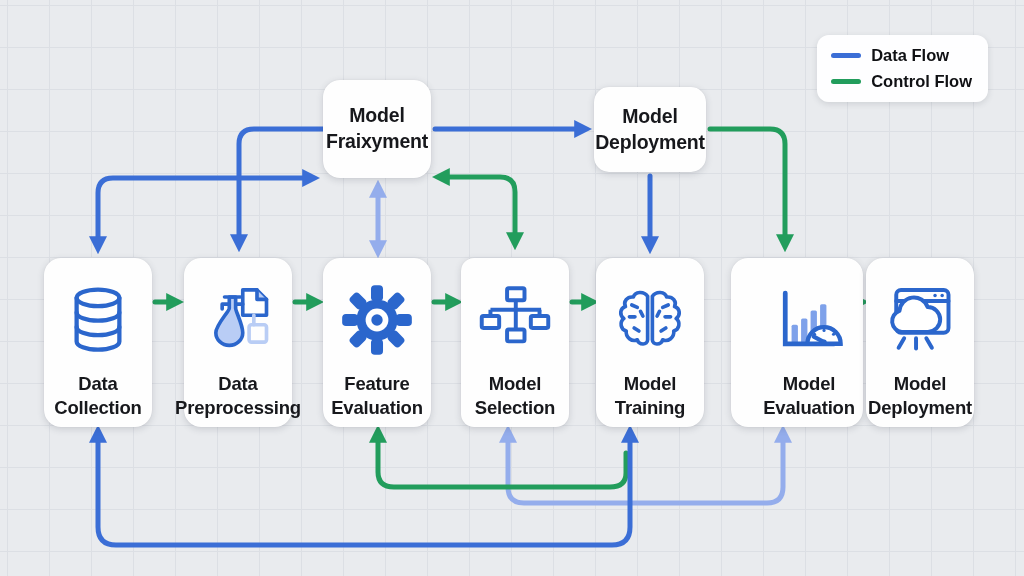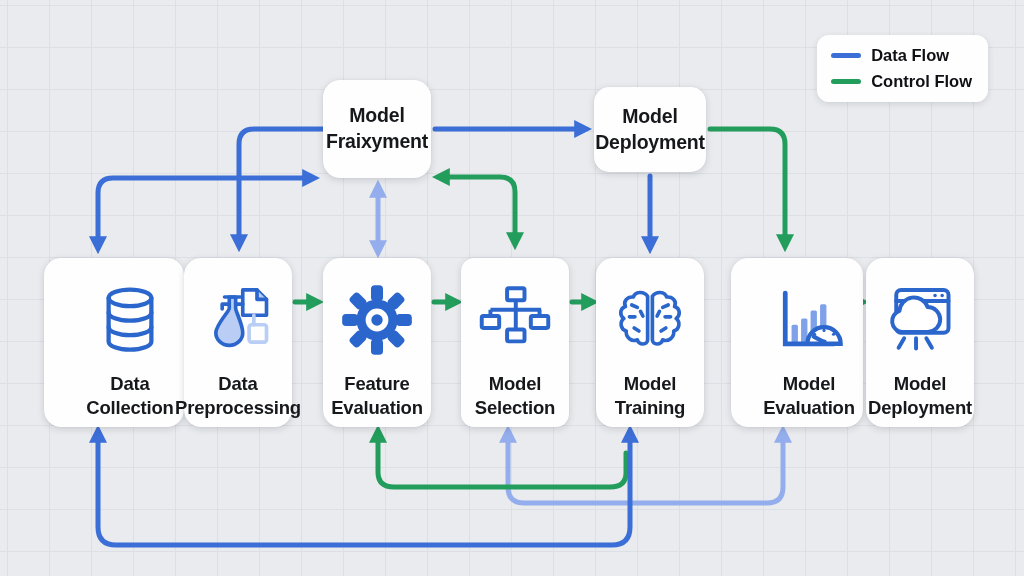--- a/index.html
+++ b/index.html
@@ -86,21 +86,21 @@
   <path class="flow green" d="M842,302 H853" marker-end="url(#ag)"></path>
 </svg>
 
 <div class="node top-node" style="left:323px;top:80px;width:108px;height:98px;">
   <div class="node-label">Model Fraixyment</div>
 </div>
 <div class="node top-node" style="left:594px;top:87px;width:112px;height:85px;border-radius:15px;">
   <div class="node-label">Model Deployment</div>
 </div>
 
-<div class="node" style="left:44px;top:258px;width:108px;height:169px;padding-left:32px;">
+<div class="node" style="left:44px;top:258px;width:108px;height:169px;">
   <div class="icon-wrap">
     <svg viewBox="0 0 48 48" fill="none" stroke="var(--icon-blue,#2b66cc)" stroke-width="2.7" stroke-linecap="round">
       <ellipse cx="24" cy="10" rx="13.5" ry="5.2"></ellipse>
       <path d="M10.5,10 V37.5 A13.5,5.2 0 0 0 37.5,37.5 V10"></path>
       <path d="M10.5,19.2 A13.5,5.2 0 0 0 37.5,19.2"></path>
       <path d="M10.5,28.4 A13.5,5.2 0 0 0 37.5,28.4"></path>
     </svg>
   </div>
   <div class="node-label">Data Collection</div>
 </div>

